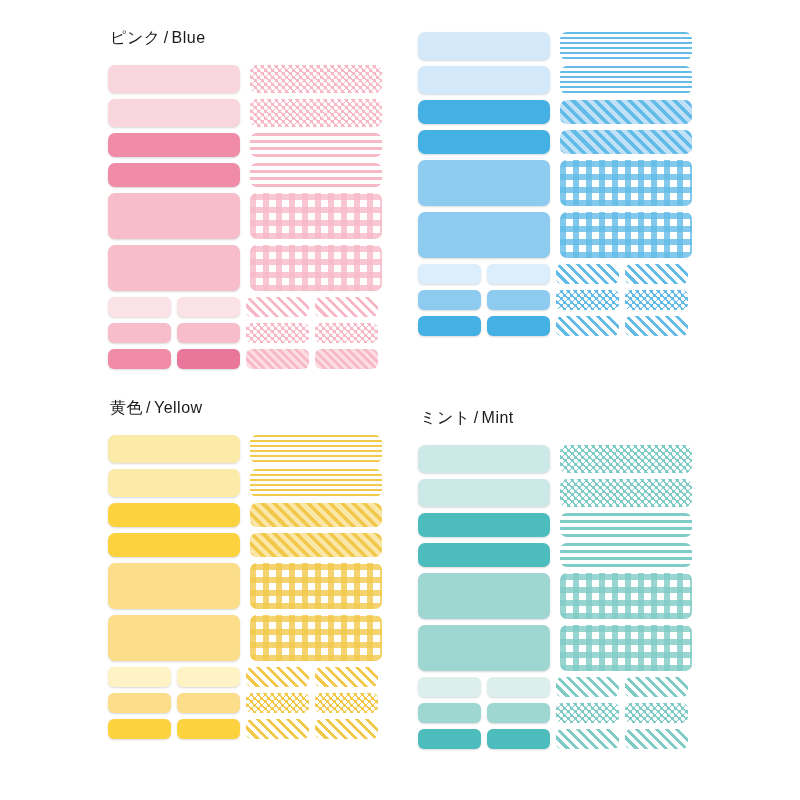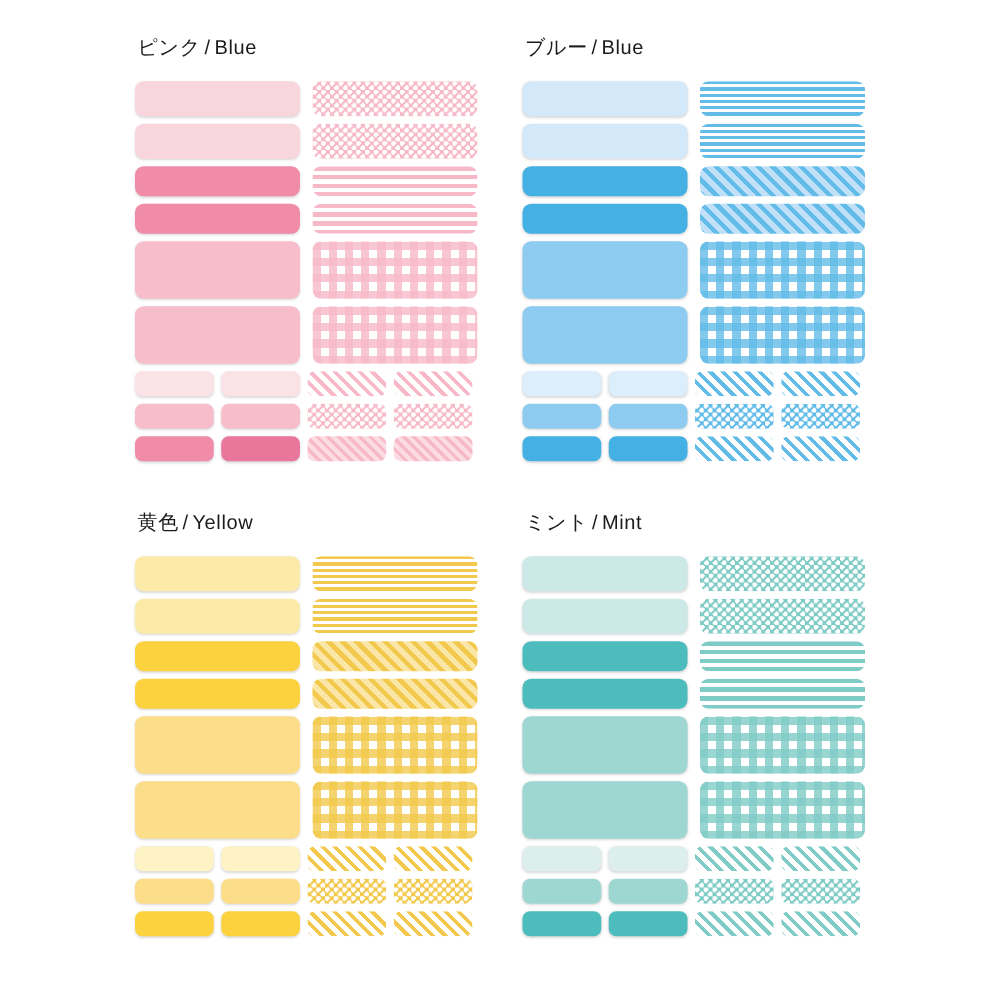--- a/index.html
+++ b/index.html
@@ -15,21 +15,21 @@
     width:800px;height:800px;
     box-sizing:border-box;
   }
   .panel{
     position:absolute;
     width:310px;
     box-sizing:border-box;
   }
   .panel-pink{left:100px;top:28px;}
   .panel-blue{left:410px;top:28px;}
-  .panel-yellow{left:100px;top:408px;}
+  .panel-yellow{left:100px;top:398px;}
   .panel-mint{left:410px;top:408px;}
 
   .panel-title{
     font-size:16px;
     color:#1b1b1b;
     letter-spacing:0.5px;
     margin:0 0 12px 10px;
     white-space:nowrap;
     font-weight:400;
   }
@@ -124,23 +124,20 @@
         <div class="row-sm">
           <div class="chip-sm shadow" style="background: rgb(240, 139, 168);"></div>
           <div class="chip-sm shadow" style="background: rgb(232, 119, 155);"></div>
           <div class="chip-sm" style="background: repeating-linear-gradient(45deg, rgb(247, 185, 200) 0px, rgb(247, 185, 200) 2.7px, rgb(251, 220, 227) 2.7px, rgb(251, 220, 227) 6px);"></div>
           <div class="chip-sm" style="background: repeating-linear-gradient(45deg, rgb(247, 185, 200) 0px, rgb(247, 185, 200) 2.7px, rgb(251, 220, 227) 2.7px, rgb(251, 220, 227) 6px);"></div>
         </div>
       </div>
   </div>
 
   <div class="panel panel-blue">
-    <div class="panel-title">
-      <span>ブルー</span><span class="slash">/</span><span>Blue</span>
-    </div>
     <div class="card">
         <div class="row">
           <div class="chip h-sm shadow" style="background: rgb(211, 232, 248);"></div>
           <div class="chip h-sm" style="background: repeating-linear-gradient(rgb(99, 188, 232) 0px, rgb(99, 188, 232) 2.5px, rgb(255, 255, 255) 2.5px, rgb(255, 255, 255) 5px) rgb(255, 255, 255);"></div>
         </div>
         <div class="row">
           <div class="chip h-sm shadow" style="background: rgb(211, 232, 248);"></div>
           <div class="chip h-sm" style="background: repeating-linear-gradient(rgb(99, 188, 232) 0px, rgb(99, 188, 232) 2.5px, rgb(255, 255, 255) 2.5px, rgb(255, 255, 255) 5px) rgb(255, 255, 255);"></div>
         </div>
         <div class="row">

